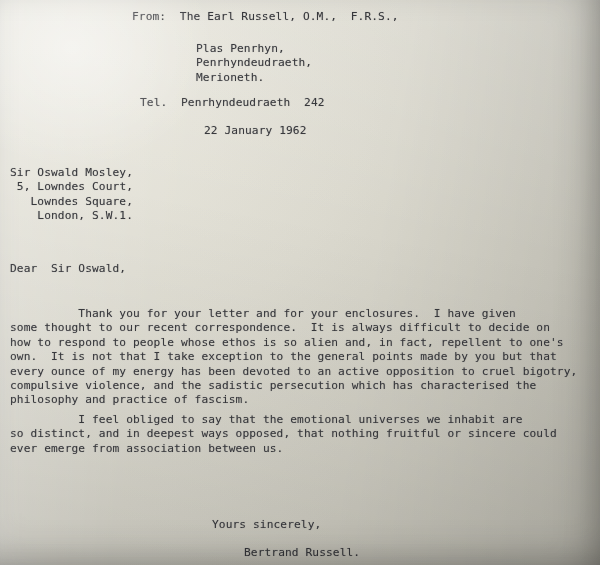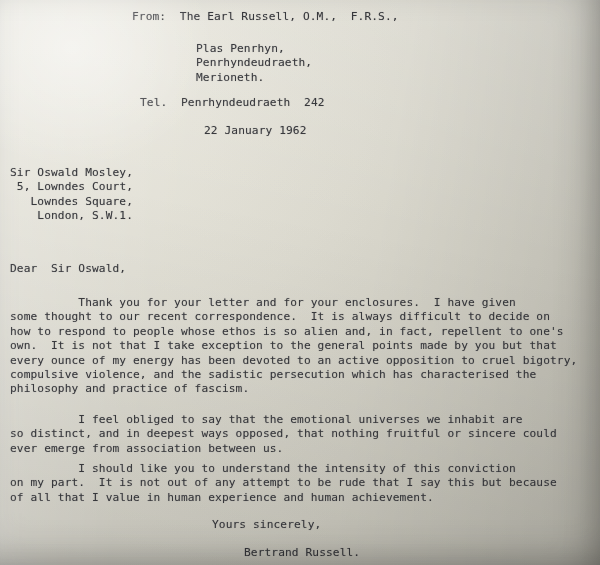--- a/index.html
+++ b/index.html
@@ -74,21 +74,21 @@
                 inset 0 -26px 42px -24px rgba(0,0,0,0.28),
                 inset 18px 0 40px -30px rgba(255,255,255,0.35);
     pointer-events: none;
   }
   #from-line { left: 132px; top: 10px; }
   #address-block { left: 196px; top: 42px; }
   #tel-line { left: 140px; top: 96px; }
   #date-line { left: 204px; top: 124px; }
   #recipient-block { left: 10px; top: 166px; text-align: right; }
   #salutation { left: 10px; top: 262px; text-align: center; }
-  #para-1 { left: 10px; top: 296px; }
+  #para-1 { left: 10px; top: 307px; }
   #para-2 { left: 10px; top: 405px; margin-top: 8px; }
   #para-3 { left: 10px; top: 462px; }
   #closing { left: 212px; top: 518px; }
   #signature { left: 244px; top: 546px; }
 </style>
 </head>
 <body>
 
 <div class="page">
   <div class="sheet">
@@ -115,23 +115,20 @@
 how to respond to people whose ethos is so alien and, in fact, repellent to one's
 own.  It is not that I take exception to the general points made by you but that
 every ounce of my energy has been devoted to an active opposition to cruel bigotry,
 compulsive violence, and the sadistic persecution which has characterised the
 philosophy and practice of fascism.</div>
 
     <div class="blk" id="para-2">          I feel obliged to say that the emotional universes we inhabit are
 so distinct, and in deepest ways opposed, that nothing fruitful or sincere could
 ever emerge from association between us.</div>
 
-    <div class="blk" id="para-3">          I should like you to understand the intensity of this conviction
-on my part.  It is not out of any attempt to be rude that I say this but because
-of all that I value in human experience and human achievement.</div>
 
     <div class="txt" id="closing">Yours sincerely,</div>
 
     <div class="txt" id="signature">Bertrand Russell.</div>
 
   </div>
   <div class="vignette"></div>
 </div>
 
 </body></html>

